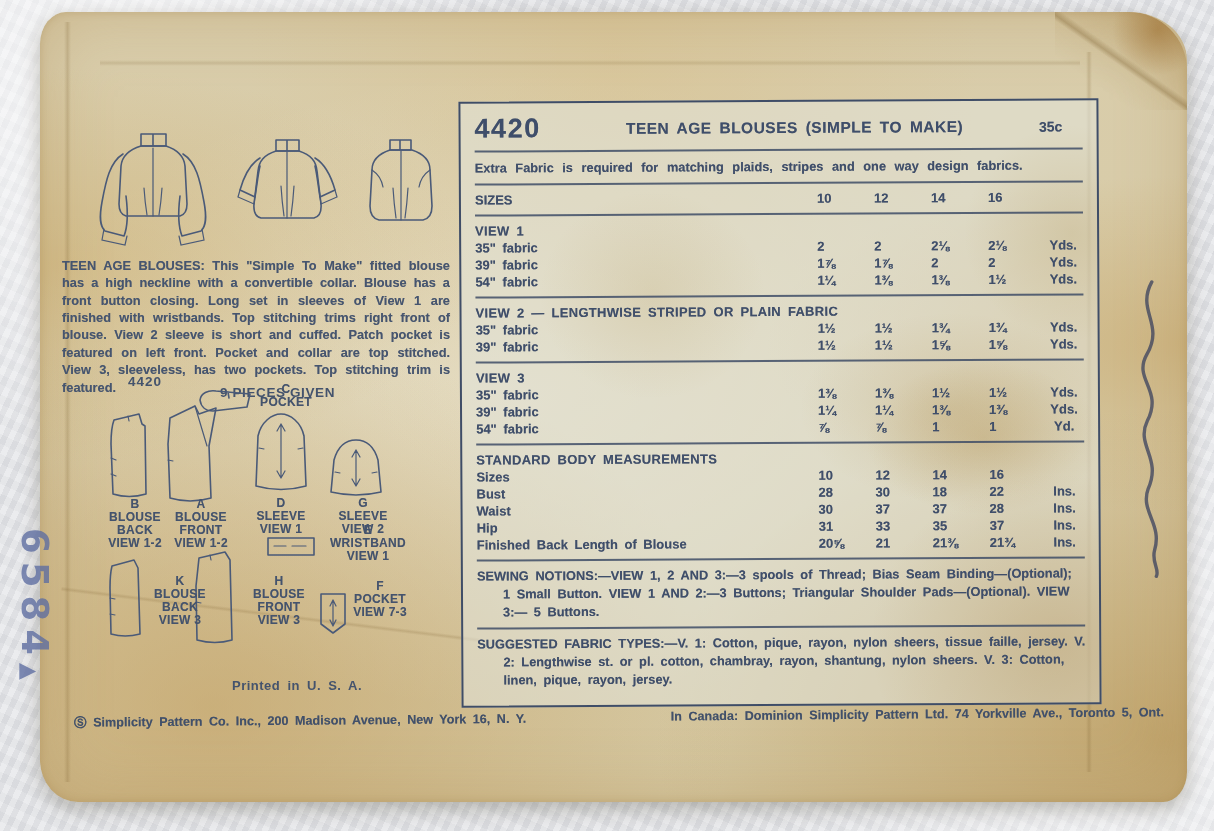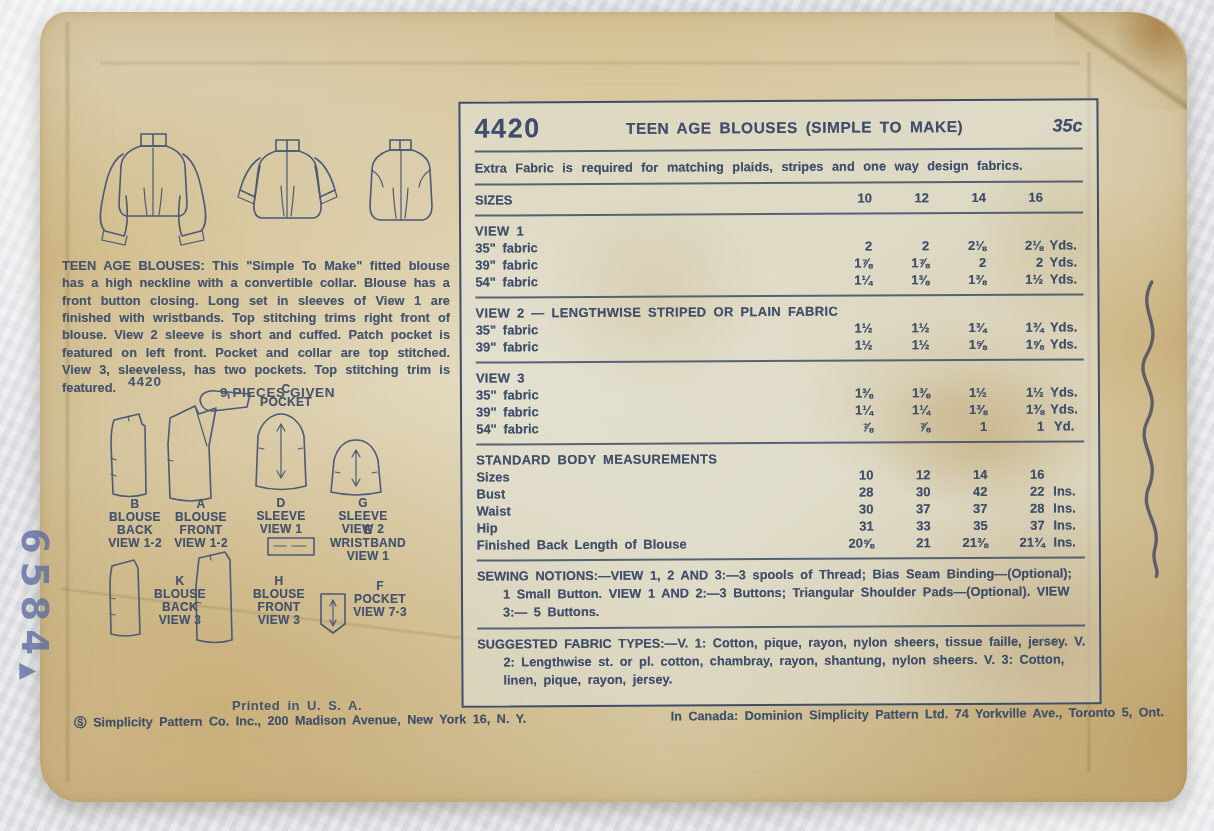--- a/index.html
+++ b/index.html
@@ -53,21 +53,21 @@
   .pieces-head .num{font-size:13.5px;margin-left:64px;letter-spacing:1px;}
   .pieces-head .giv{font-size:13.5px;letter-spacing:.6px;margin-top:11px;}
   .pieces-svg{position:absolute;left:20px;top:376px;}
   .plabel{
     position:absolute;text-align:center;font-weight:bold;color:#44536d;
     font-size:12px;line-height:13px;letter-spacing:.3px;text-shadow:0 0 .5px rgba(70,85,111,.45);
   }
   .plabel span{display:block;}
   .printed-in{
     position:absolute;left:192px;top:666px;font-size:13px;font-weight:bold;color:#44536d;
-    letter-spacing:.5px;word-spacing:3px;margin-top:20px;
+    letter-spacing:.5px;word-spacing:3px;
   }
   .handwritten{
     position:absolute;left:16px;top:516px;transform:rotate(90deg);transform-origin:top left;
     font-family:"DejaVu Sans",sans-serif;font-size:37px;font-weight:bold;color:#5d6da1;
     letter-spacing:8px;opacity:.78;white-space:nowrap;
   }
   .handwritten .mark{font-size:22px;letter-spacing:0;}
   .squiggle{position:absolute;left:1088px;top:266px;transform:rotate(-4deg);opacity:.85;}
   
   .panel{
@@ -78,26 +78,26 @@
       radial-gradient(ellipse at 82% 56%, rgba(168,128,52,.26), transparent 16%),
       radial-gradient(ellipse at 77% 51%, rgba(168,128,52,.18), transparent 22%),
       radial-gradient(ellipse at 30% 32%, rgba(170,135,60,.15), transparent 18%),
       radial-gradient(circle at 96% 22%, rgba(170,135,60,.20), transparent 14%),
       radial-gradient(ellipse at 93% 90%, rgba(160,118,48,.26), transparent 22%);
     color:#3f4e6a;font-weight:bold;text-shadow:0 0 .5px rgba(63,78,106,.55);
   }
   .phead{display:grid;grid-template-columns:96px 1fr 64px;align-items:center;padding:2px 0 6px;}
   .phead .pnum{font-size:27px;letter-spacing:1.5px;}
   .phead .ptitle{font-size:15.5px;text-align:center;letter-spacing:.5px;word-spacing:3px;}
-  .phead .pprice{font-size:18px;text-align:right;font-style:italic;}
+  .phead .pprice{font-size:14px;text-align:center;}
   .sec{border-top:2px solid rgba(62,76,102,.85);padding:6px 0;}
   .note{font-size:12.8px;word-spacing:5px;padding:8px 0;}
   .trow{display:grid;grid-template-columns:340px 57px 57px 57px 57px 1fr;line-height:17px;font-size:13px;}
   .trow .tl{word-spacing:3px;}
-  .trow .tv{text-align:right;padding-left:2px;}
+  .trow .tv{text-align:left;padding-left:2px;}
   .trow .tu{text-align:center;}
   .sect-title{font-size:13px;line-height:17px;letter-spacing:.3px;word-spacing:3px;}
   .para{font-size:12.8px;line-height:18px;padding-left:26px;text-indent:-26px;word-spacing:3px;}
   
   .footer{
     position:absolute;left:34px;top:698px;width:1090px;display:flex;justify-content:space-between;
     font-size:12.6px;font-weight:bold;color:#41506a;transform:rotate(-0.5deg);word-spacing:3px;
     text-shadow:0 0 .5px rgba(65,80,106,.5);
   }
   svg .ink{stroke:#4a5a78;fill:none;stroke-width:1.6;stroke-linejoin:round;stroke-linecap:round;}
@@ -325,21 +325,21 @@
         <span class="tv">10</span>
         <span class="tv">12</span>
         <span class="tv">14</span>
         <span class="tv">16</span>
         <span class="tu"></span>
       </div>
       <div class="trow">
         <span class="tl">Bust</span>
         <span class="tv">28</span>
         <span class="tv">30</span>
-        <span class="tv">42</span>
+        <span class="tv">18</span>
         <span class="tv">22</span>
         <span class="tu">Ins.</span>
       </div>
       <div class="trow">
         <span class="tl">Waist</span>
         <span class="tv">30</span>
         <span class="tv">37</span>
         <span class="tv">37</span>
         <span class="tv">28</span>
         <span class="tu">Ins.</span>

